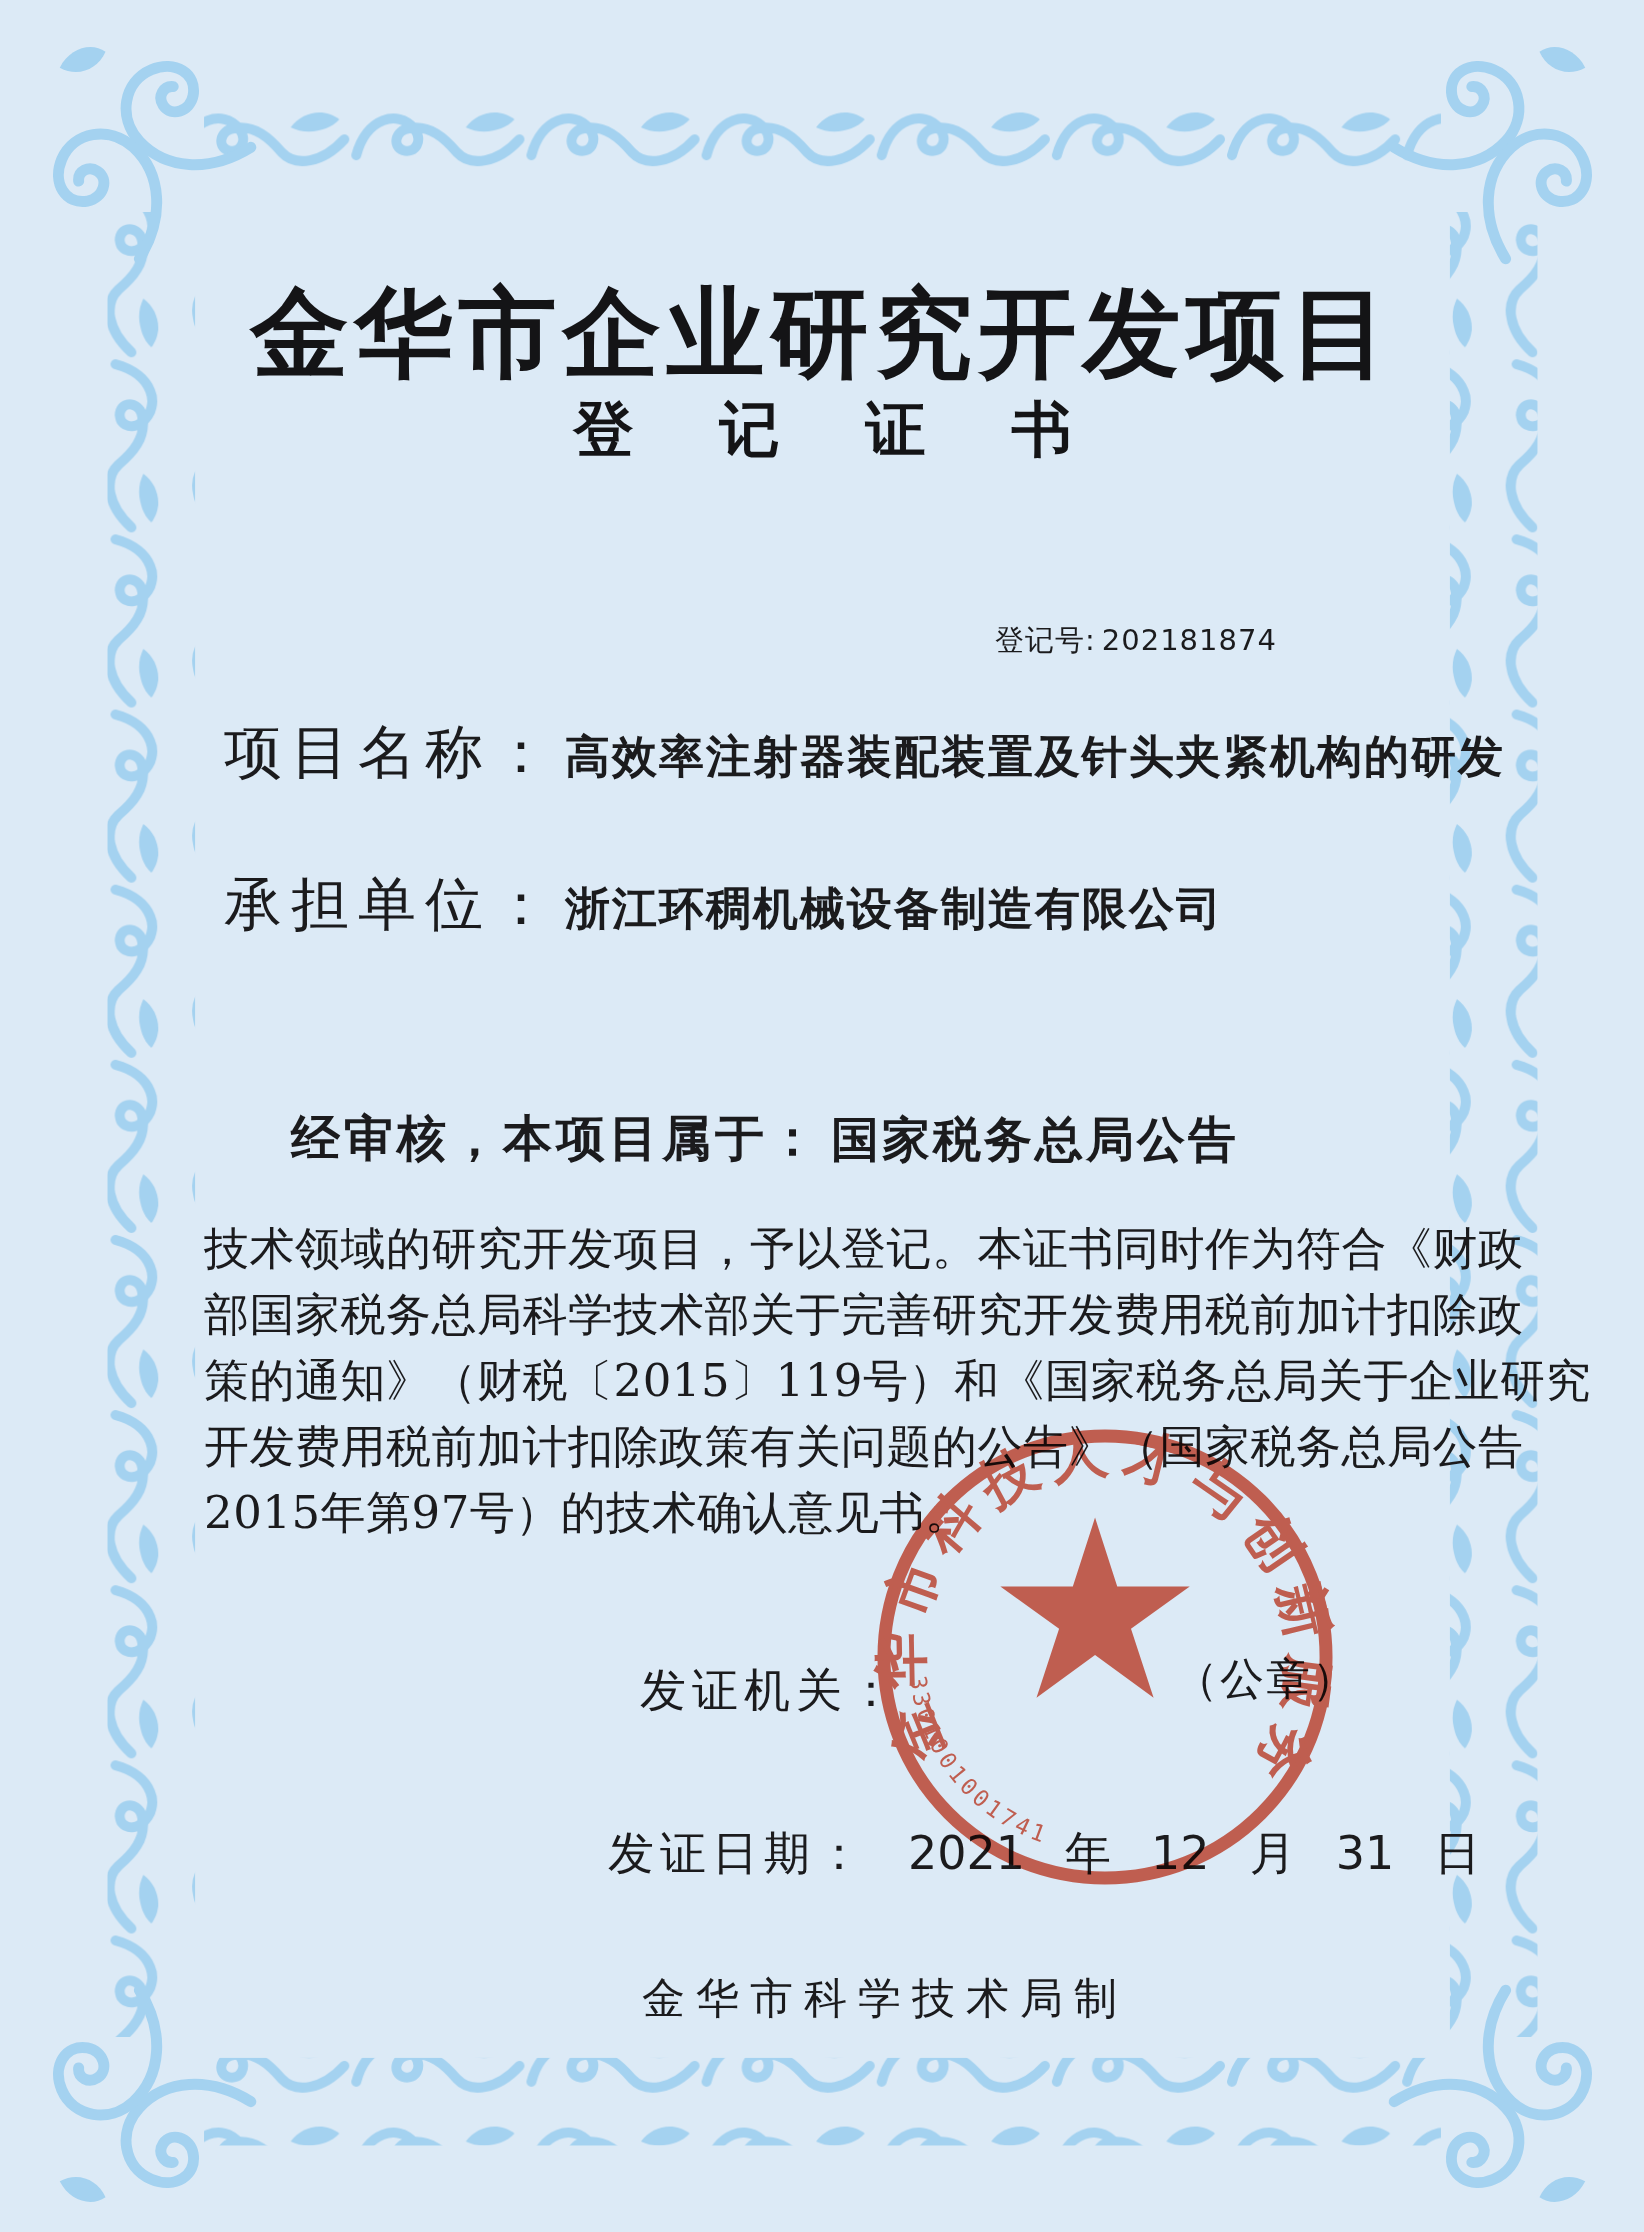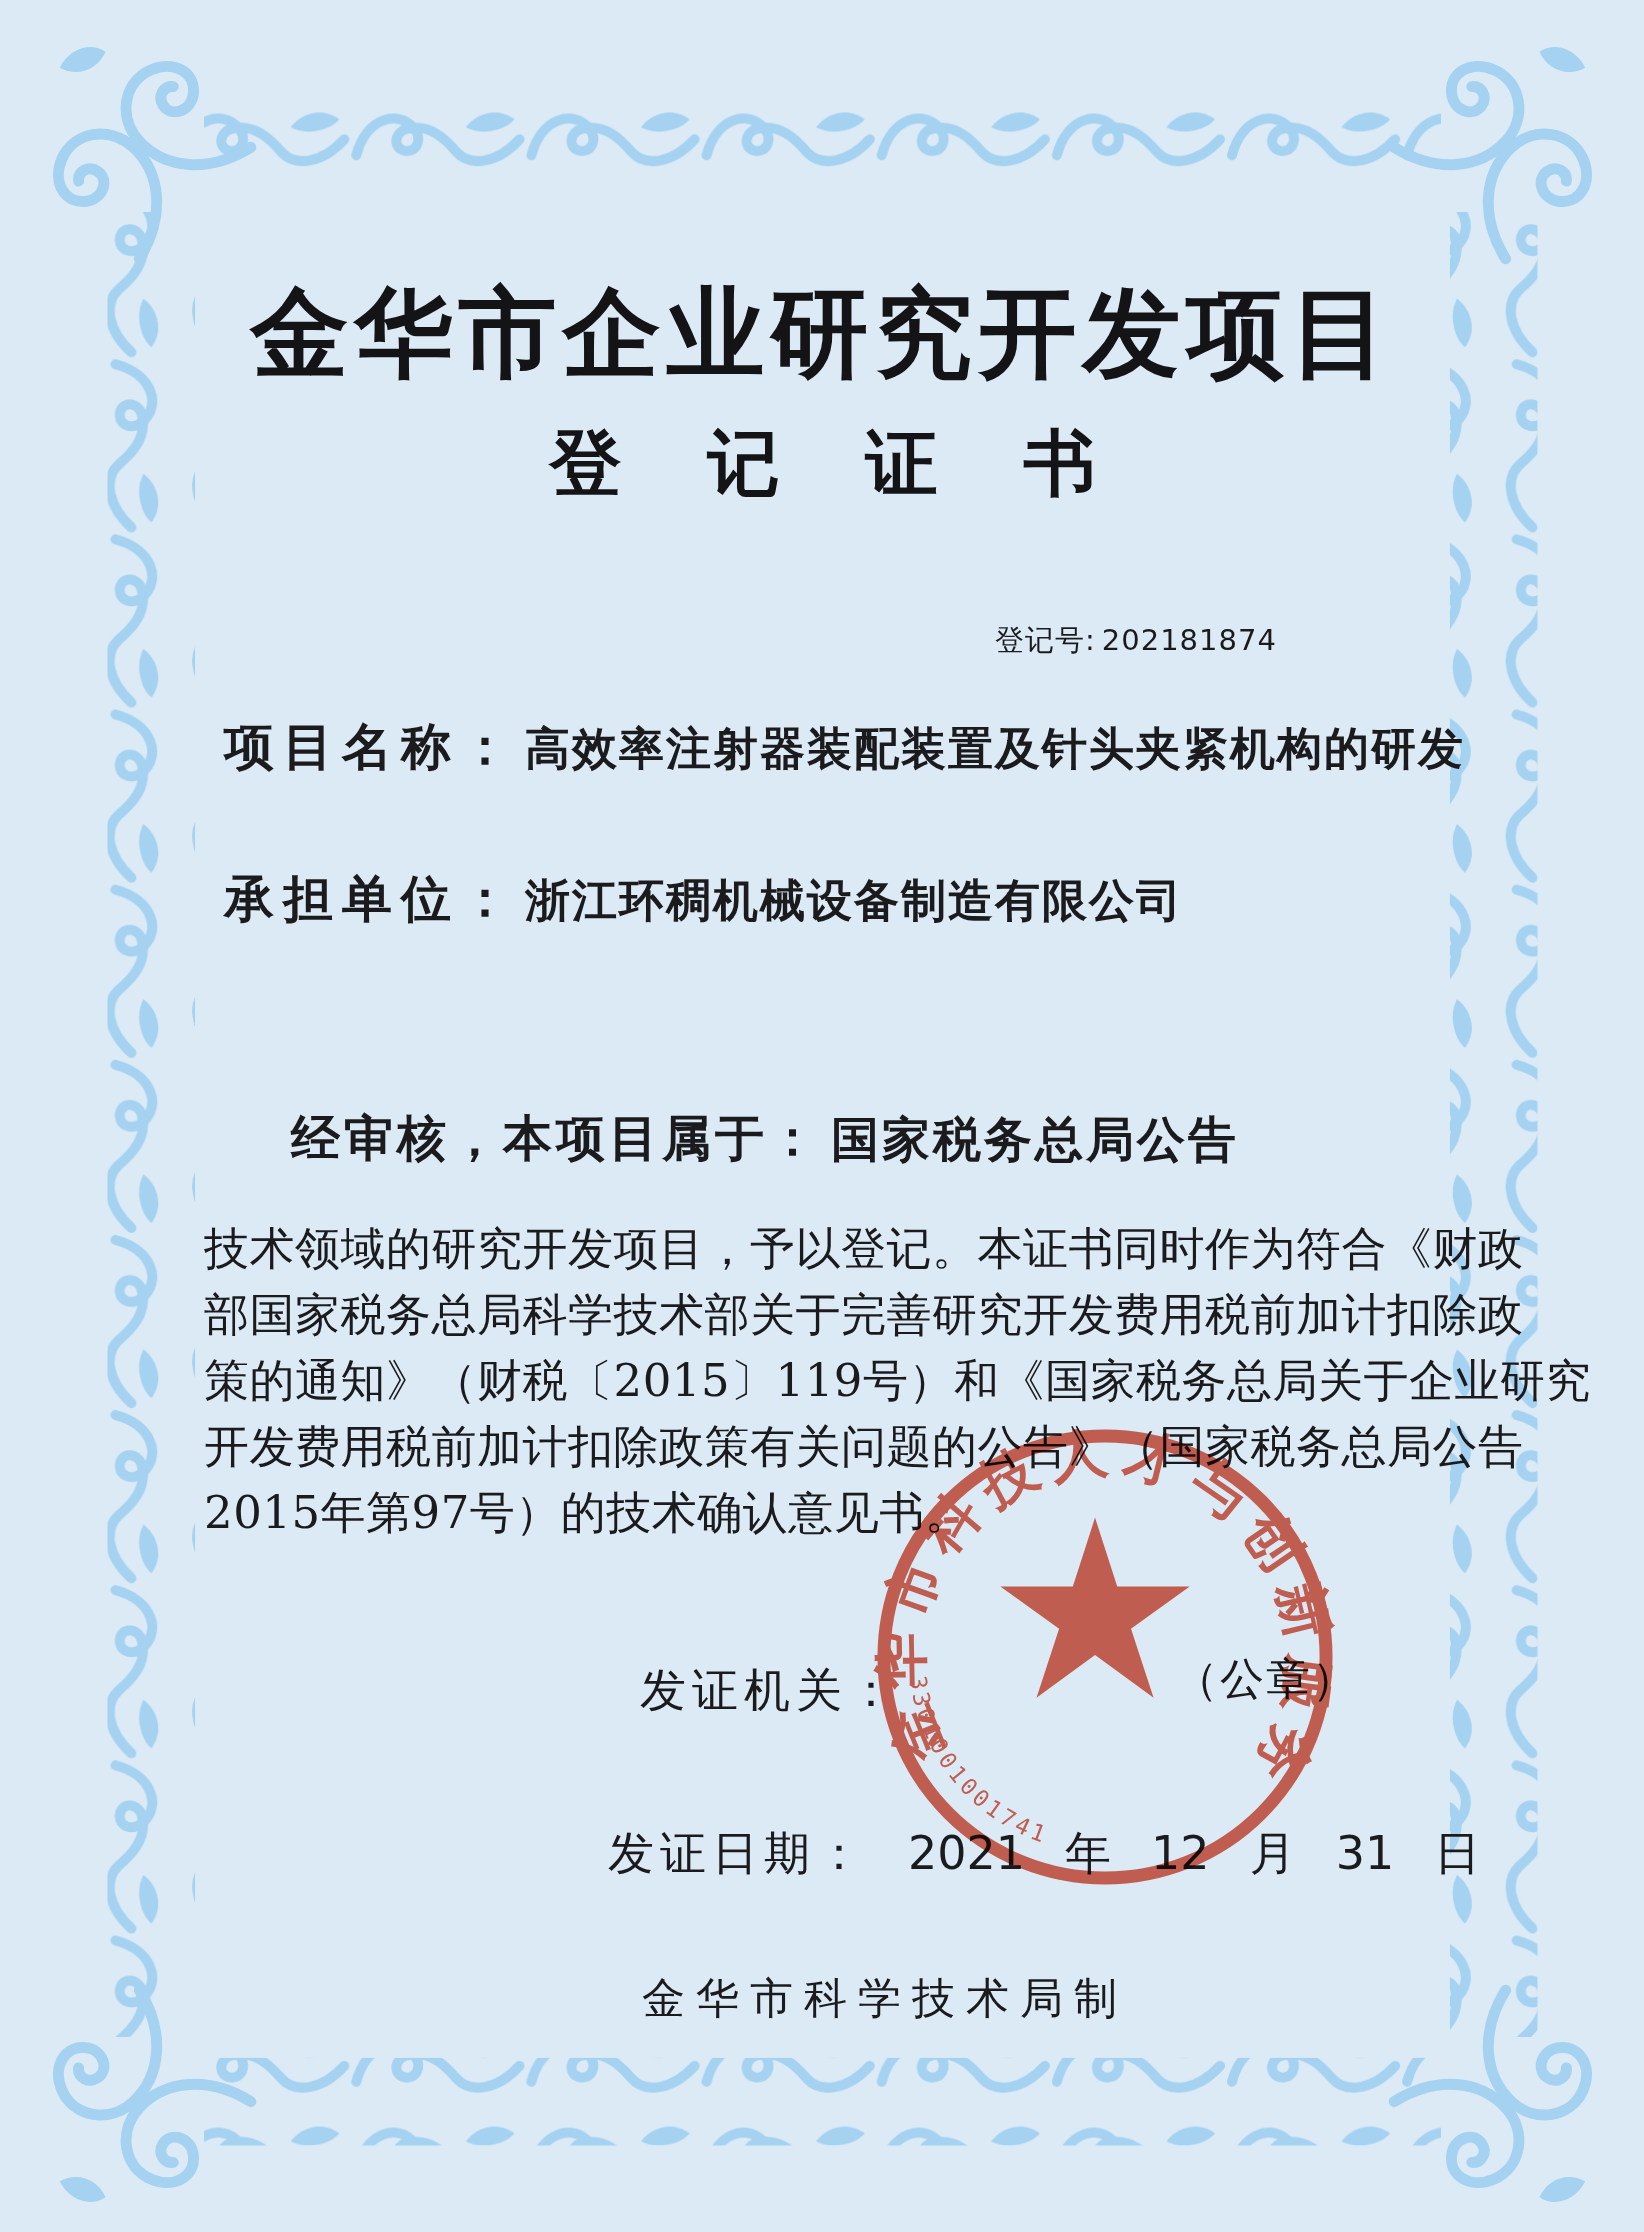--- a/index.html
+++ b/index.html
@@ -12,27 +12,27 @@
     font-family:"DejaVu Sans","Liberation Sans",sans-serif;
     color:#1b1b1d;
     margin-top:8px;
   }
   .border-svg { position:absolute; left:0; top:0; width:1645px; height:2233px; }
 
   .abs { position:absolute; white-space:nowrap; }
 
   .title { left:0; right:0; text-align:center; font-family:"DejaVu Serif","Liberation Serif",serif; font-weight:bold; color:#141416; }
   .title-l1 { top:261px; font-size:98px; letter-spacing:6px; }
-  .title-l2 { top:408px; font-size:72px; letter-spacing:86px; padding-left:86px; }
+  .title-l2 { top:382px; font-size:60px; letter-spacing:86px; padding-left:86px; }
 
   .regno { top:613px; left:995px; font-size:29px; letter-spacing:1px; }
   .regno .num { padding-left:6px; }
 
   .field { left:224px; display:flex; align-items:baseline; }
-  .field-label { font-family:"DejaVu Serif","Liberation Serif",serif; font-weight:bold; font-size:50px; letter-spacing:9px; }
+  .field-label { font-family:"DejaVu Serif","Liberation Serif",serif; font-weight:normal; font-size:58px; letter-spacing:9px; }
   .field-value { font-size:45px; font-weight:bold; letter-spacing:2px; padding-left:6px; }
   .field-project { top:706px; }
   .field-undertaker { top:858px; }
 
   .review { top:1098px; left:291px; display:flex; align-items:flex-end; }
   .review-prefix { font-family:"DejaVu Serif","Liberation Serif",serif; font-weight:bold; font-size:49px; letter-spacing:4px; }
   .review-category { font-size:48px; font-weight:bold; letter-spacing:3px; padding-left:10px; }
 
   .body-text { top:1208px; left:204px; width:1262px;
     font-family:"DejaVu Serif","Liberation Serif",serif;

